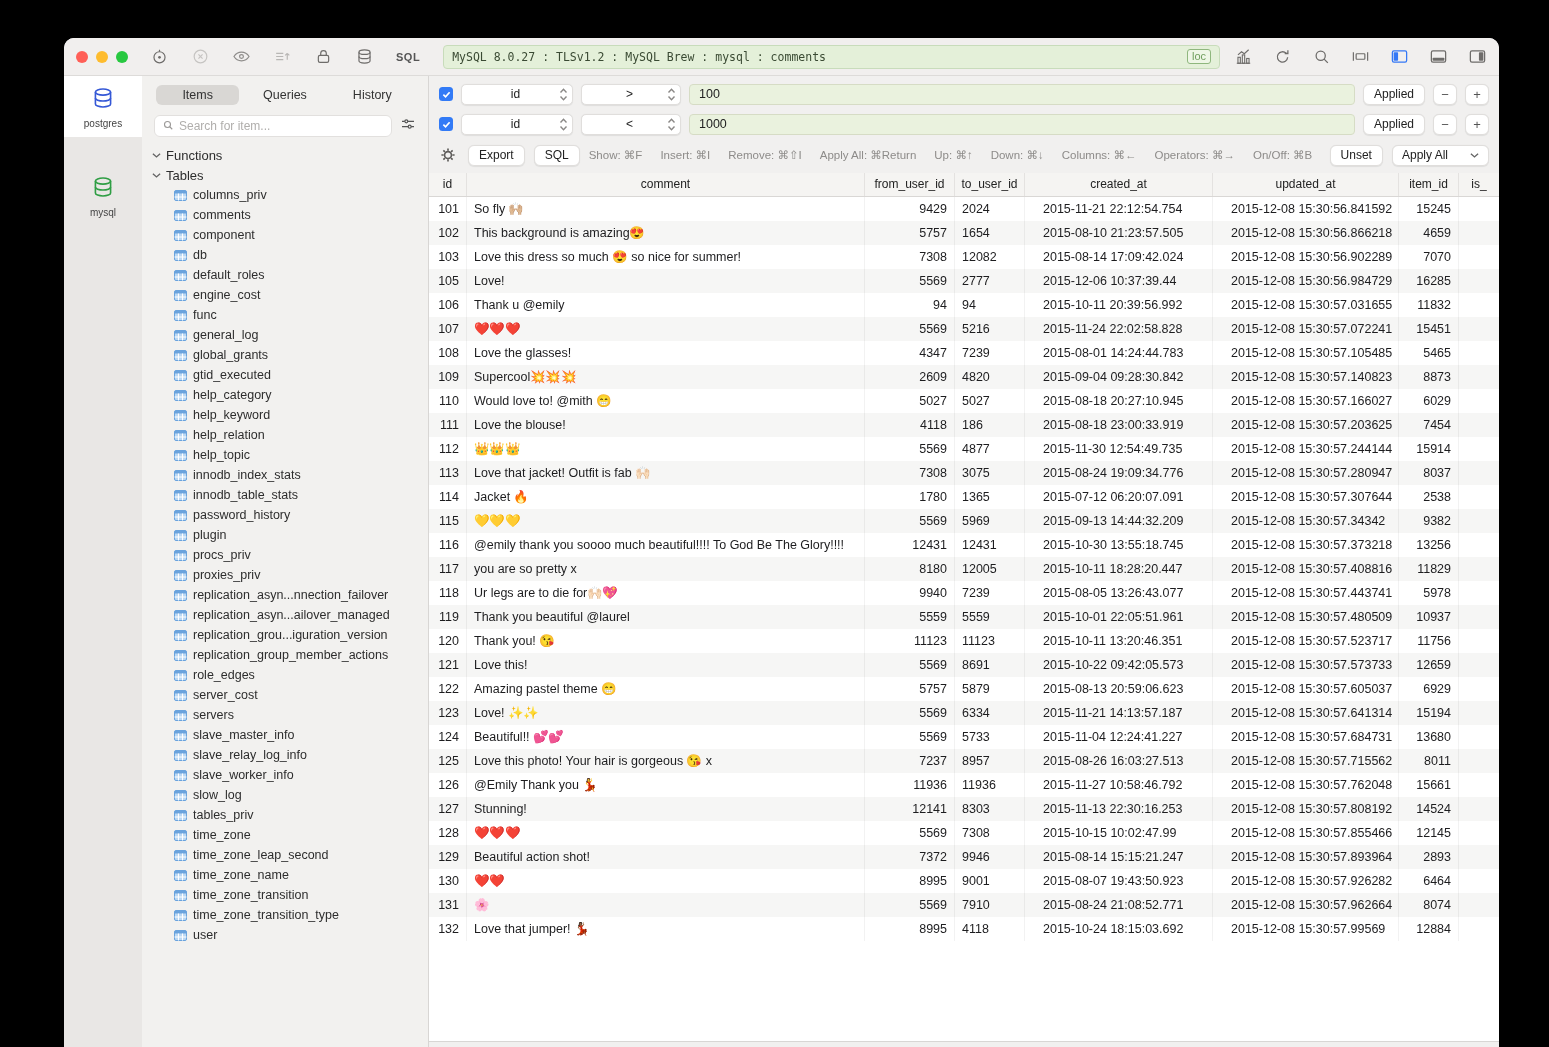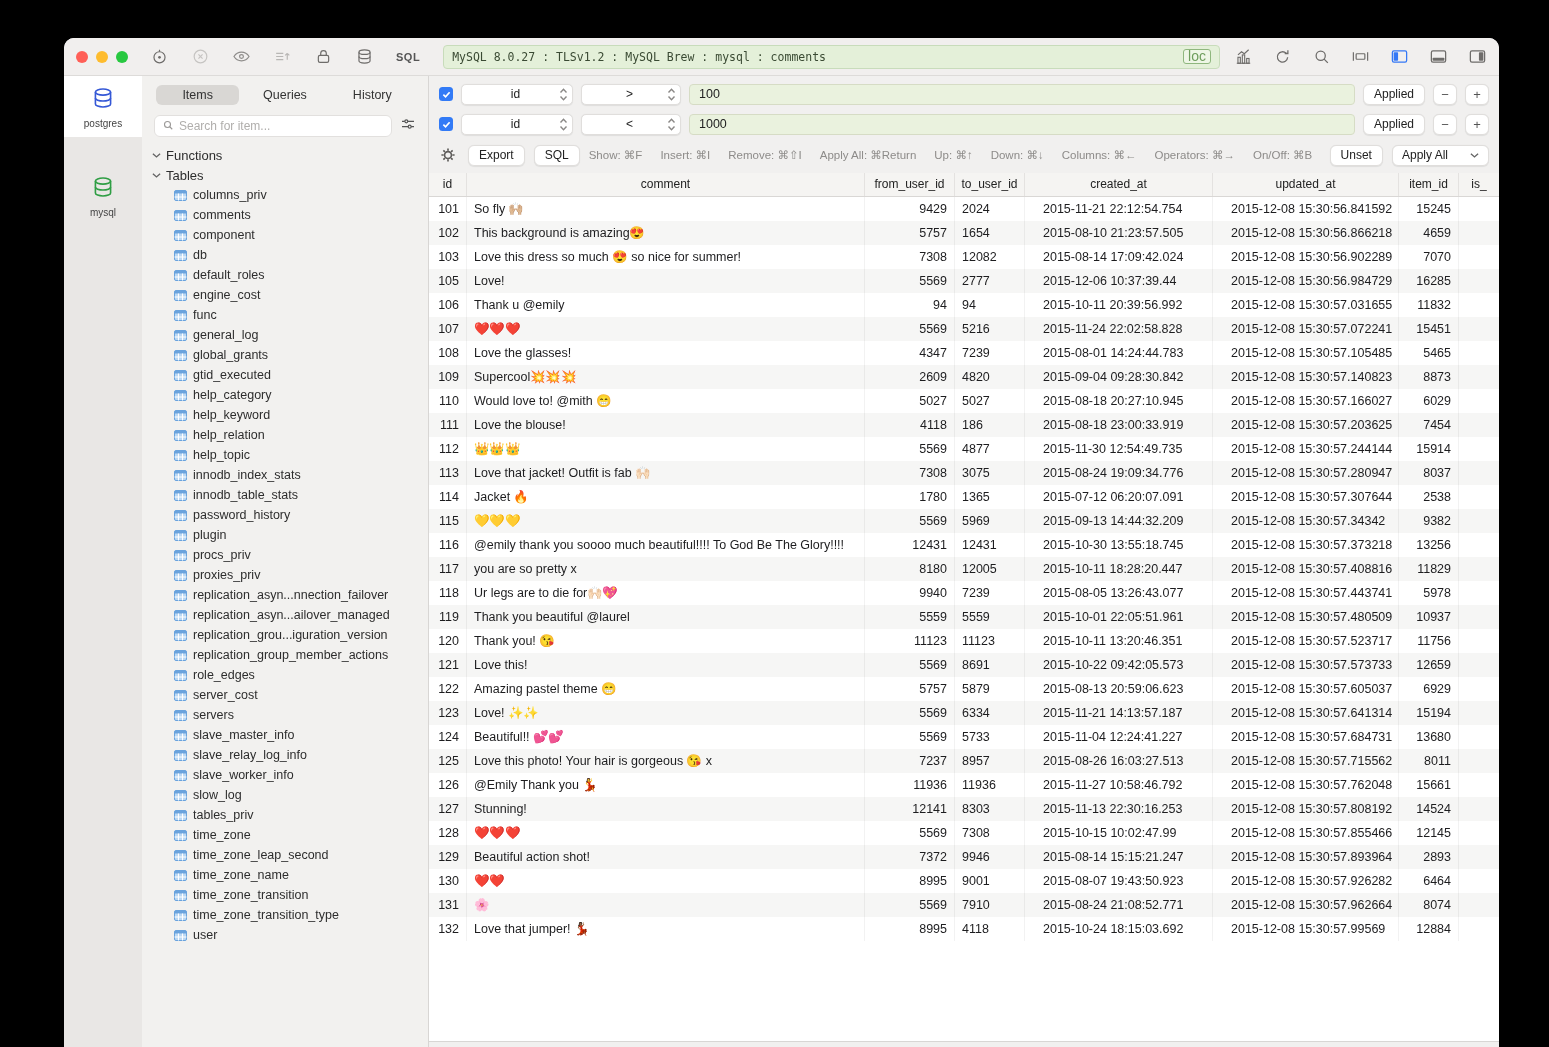--- a/index.html
+++ b/index.html
@@ -10,21 +10,21 @@
   .titlebar { height:38px; flex:none; background:#f1efee; display:flex; align-items:center; padding:0 12px; border-bottom:1px solid #dddbd9; }
   .lights { display:flex; gap:8px; margin-right:22px; }
   .light { width:12px; height:12px; border-radius:50%; }
   .light.red{background:#ff5f57}.light.yellow{background:#febc2e}.light.green{background:#28c840}
   .tb-icons { display:flex; align-items:center; gap:22px; margin-right:16px; }
   .tb-icon { width:19px; height:19px; display:flex; align-items:center; justify-content:center; }
   .tb-icon svg{ width:19px; height:19px; }
   .sql-label { font-size:11px; font-weight:bold; color:#555; letter-spacing:.5px; }
   .conn-bar { flex:1; height:24px; background:#e4f0d9; border:1px solid #c8dcbb; border-radius:4px; display:flex; align-items:center; padding:0 8px; margin-right:14px;margin-left:7px; }
   .conn-title { flex:1; font-family:"DejaVu Sans Mono",monospace; font-size:11.5px; color:#3a4a33; white-space:nowrap; overflow:hidden; }
-  .loc-badge { font-size:14px; color:#6f9e5d; border:1px solid #8fb77e; border-radius:3px; padding:0 4px; line-height:13px; background:#eef6e6; }
+  .loc-badge { font-size:11px; color:#6f9e5d; border:1px solid #8fb77e; border-radius:3px; padding:0 4px; line-height:13px; background:#eef6e6; }
   .tb-right { display:flex; align-items:center; gap:20px; }
 
   
   .content { flex:1; display:flex; min-height:0; }
   .dock { width:78px; flex:none; background:#e9e7e5; display:flex; flex-direction:column; align-items:center; position:relative; }
   .conn-item { width:100%; padding:9px 0 8px; display:flex; flex-direction:column; align-items:center; gap:3px; }
   .conn-item.selected { background:#fff; }
   .conn-item .label { font-size:10px; color:#444; }
   .dock-gear { position:absolute; bottom:8px; left:50%; transform:translateX(-50%); width:18px; height:18px; }
 

